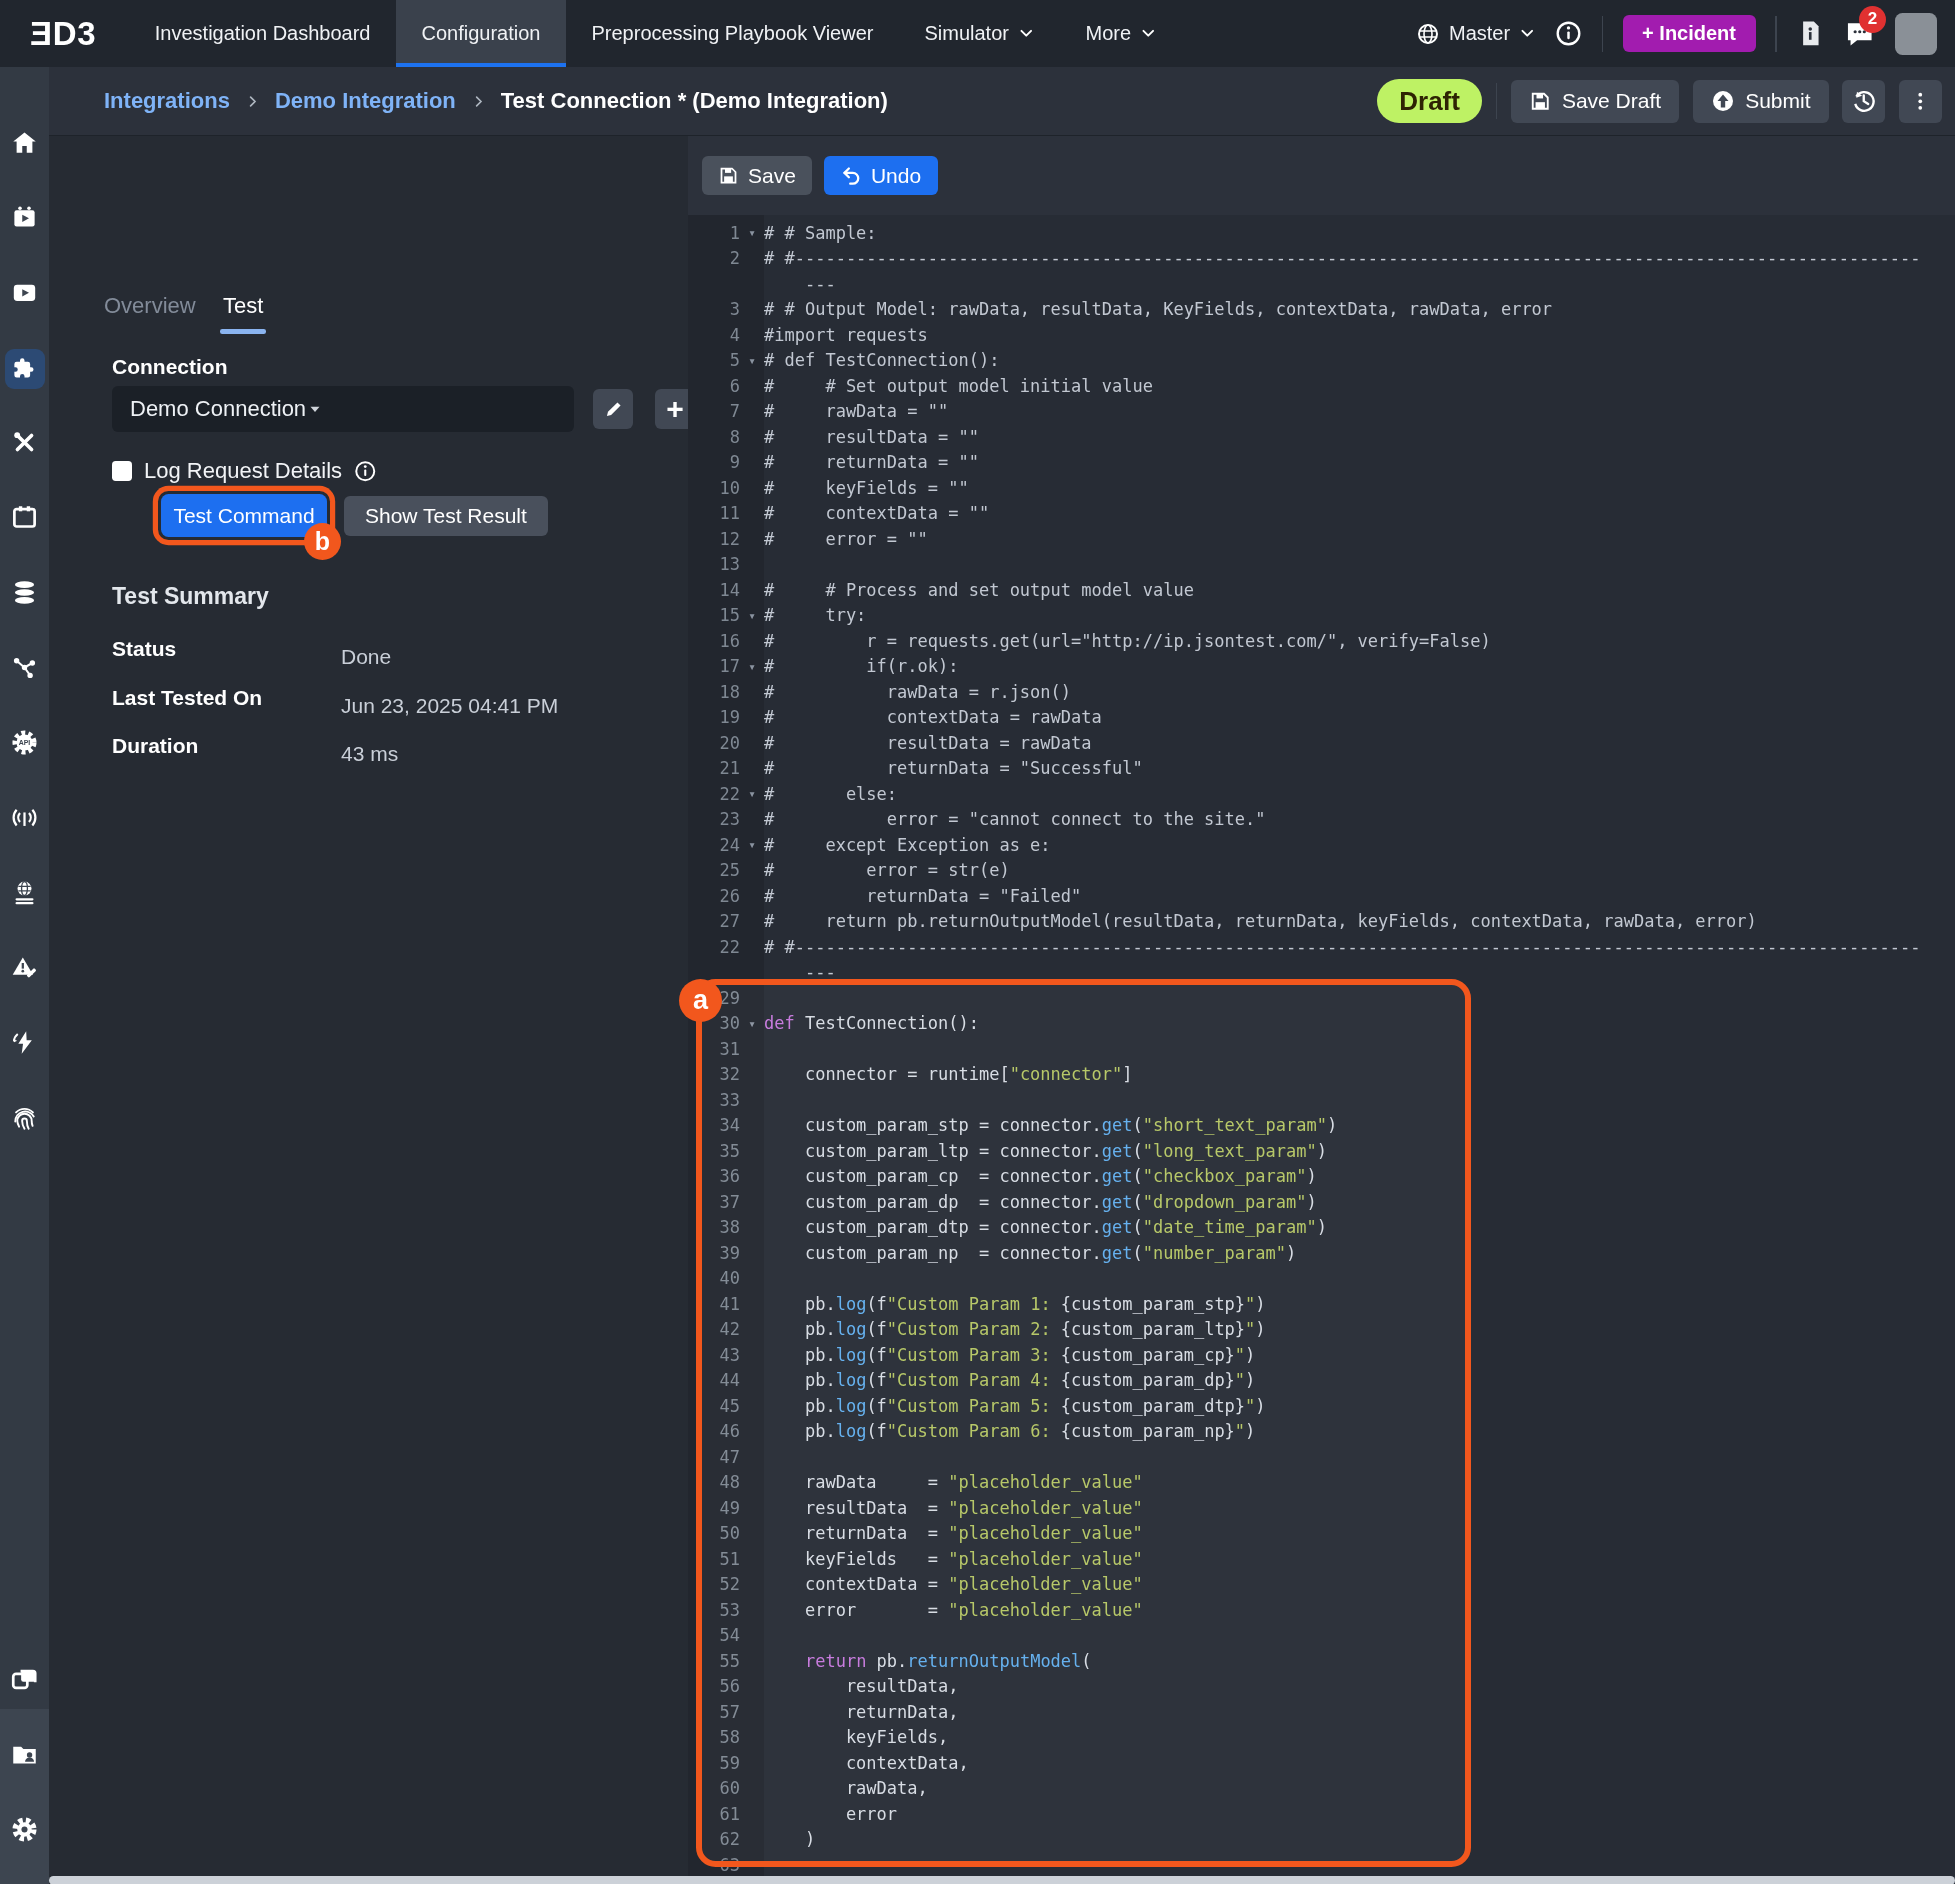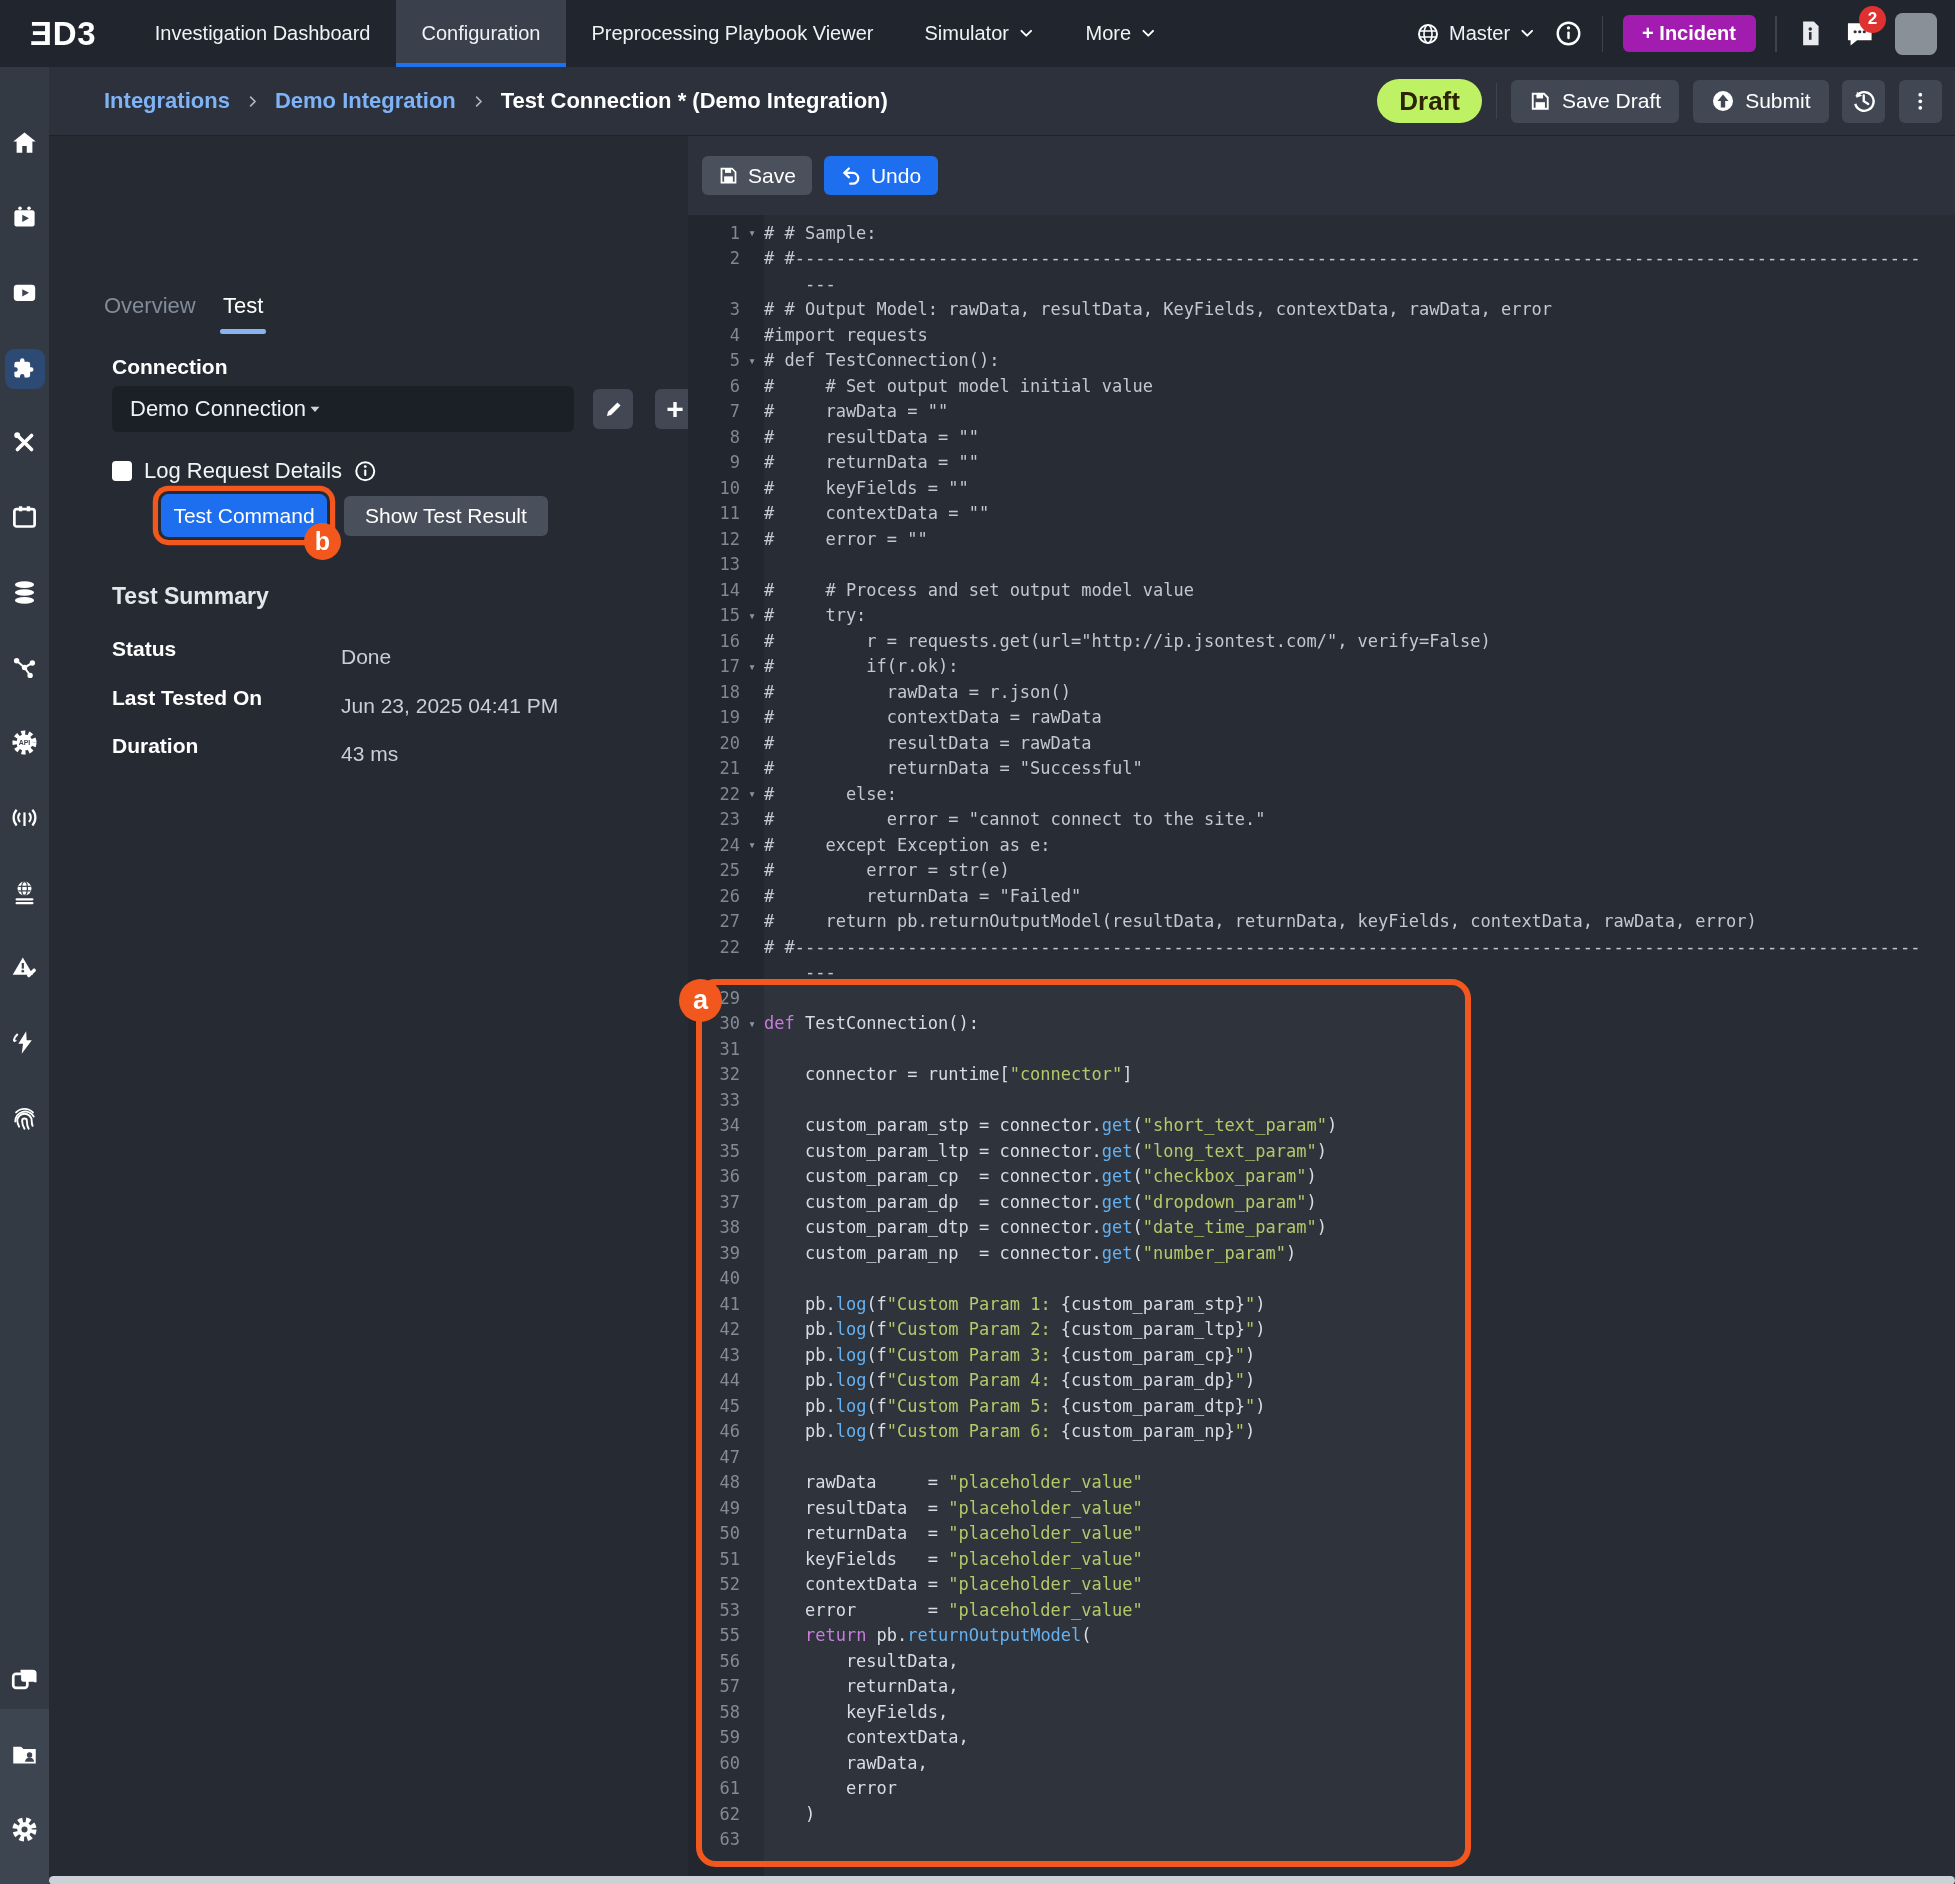--- a/index.html
+++ b/index.html
@@ -760,20 +760,25 @@
           <span class="ln">52</span>
           <span class="fold"></span>
           <code class="txt"><span class="tk-df">    contextData = </span><span class="tk-st">"placeholder_value"</span></code>
         </div>
         <div class="row">
           <span class="ln">53</span>
           <span class="fold"></span>
           <code class="txt"><span class="tk-df">    error       = </span><span class="tk-st">"placeholder_value"</span></code>
         </div>
         <div class="row">
+          <span class="ln">54</span>
+          <span class="fold"></span>
+          <code class="txt"></code>
+        </div>
+        <div class="row">
           <span class="ln">55</span>
           <span class="fold"></span>
           <code class="txt"><span class="tk-df">    </span><span class="tk-kw">return</span><span class="tk-df"> pb.</span><span class="tk-fn">returnOutputModel</span><span class="tk-df">(</span></code>
         </div>
         <div class="row">
           <span class="ln">56</span>
           <span class="fold"></span>
           <code class="txt"><span class="tk-df">        resultData,</span></code>
         </div>
         <div class="row">

